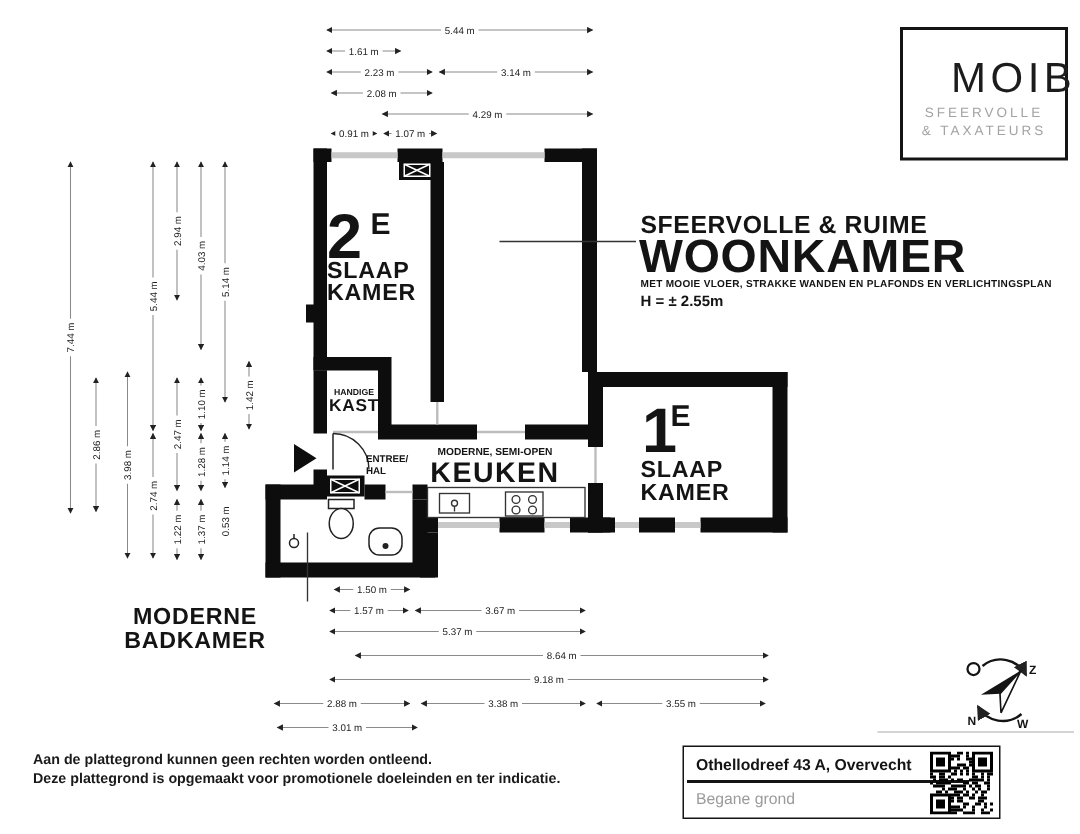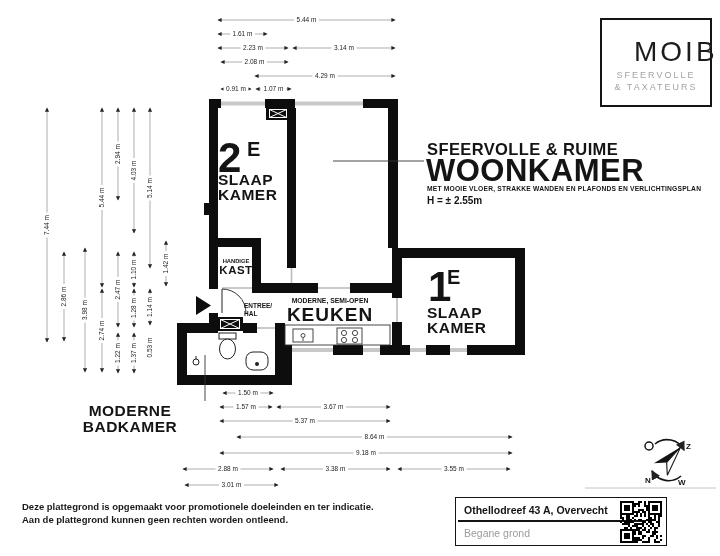--- a/index.html
+++ b/index.html
@@ -344,22 +344,22 @@
     <line x1="585" y1="488" x2="716" y2="488" stroke="#c6c6c6" stroke-width="1"></line>
   </svg>
 
   <div class="logo-box">
     <div class="logo-name">MOIB</div>
     <div class="logo-sub">SFEERVOLLE</div>
     <div class="logo-sub">&amp; TAXATEURS</div>
   </div>
 
   <div class="disclaimer">
+    <div>Aan de plattegrond kunnen geen rechten worden ontleend.</div>
     <div>Deze plattegrond is opgemaakt voor promotionele doeleinden en ter indicatie.</div>
-    <div>Aan de plattegrond kunnen geen rechten worden ontleend.</div>
   </div>
 
   <div class="address-box">
     <div class="address-line">Othellodreef 43 A, Overvecht</div>
     <div class="address-divider"></div>
     <div class="floor-line">Begane grond</div>
     <div class="qr-wrap">
       <svg id="qr" width="42" height="42" viewBox="0 0 21 21">
           <rect x="9" y="0" width="1" height="1" fill="#000"></rect>
           <rect x="10" y="0" width="1" height="1" fill="#000"></rect>

